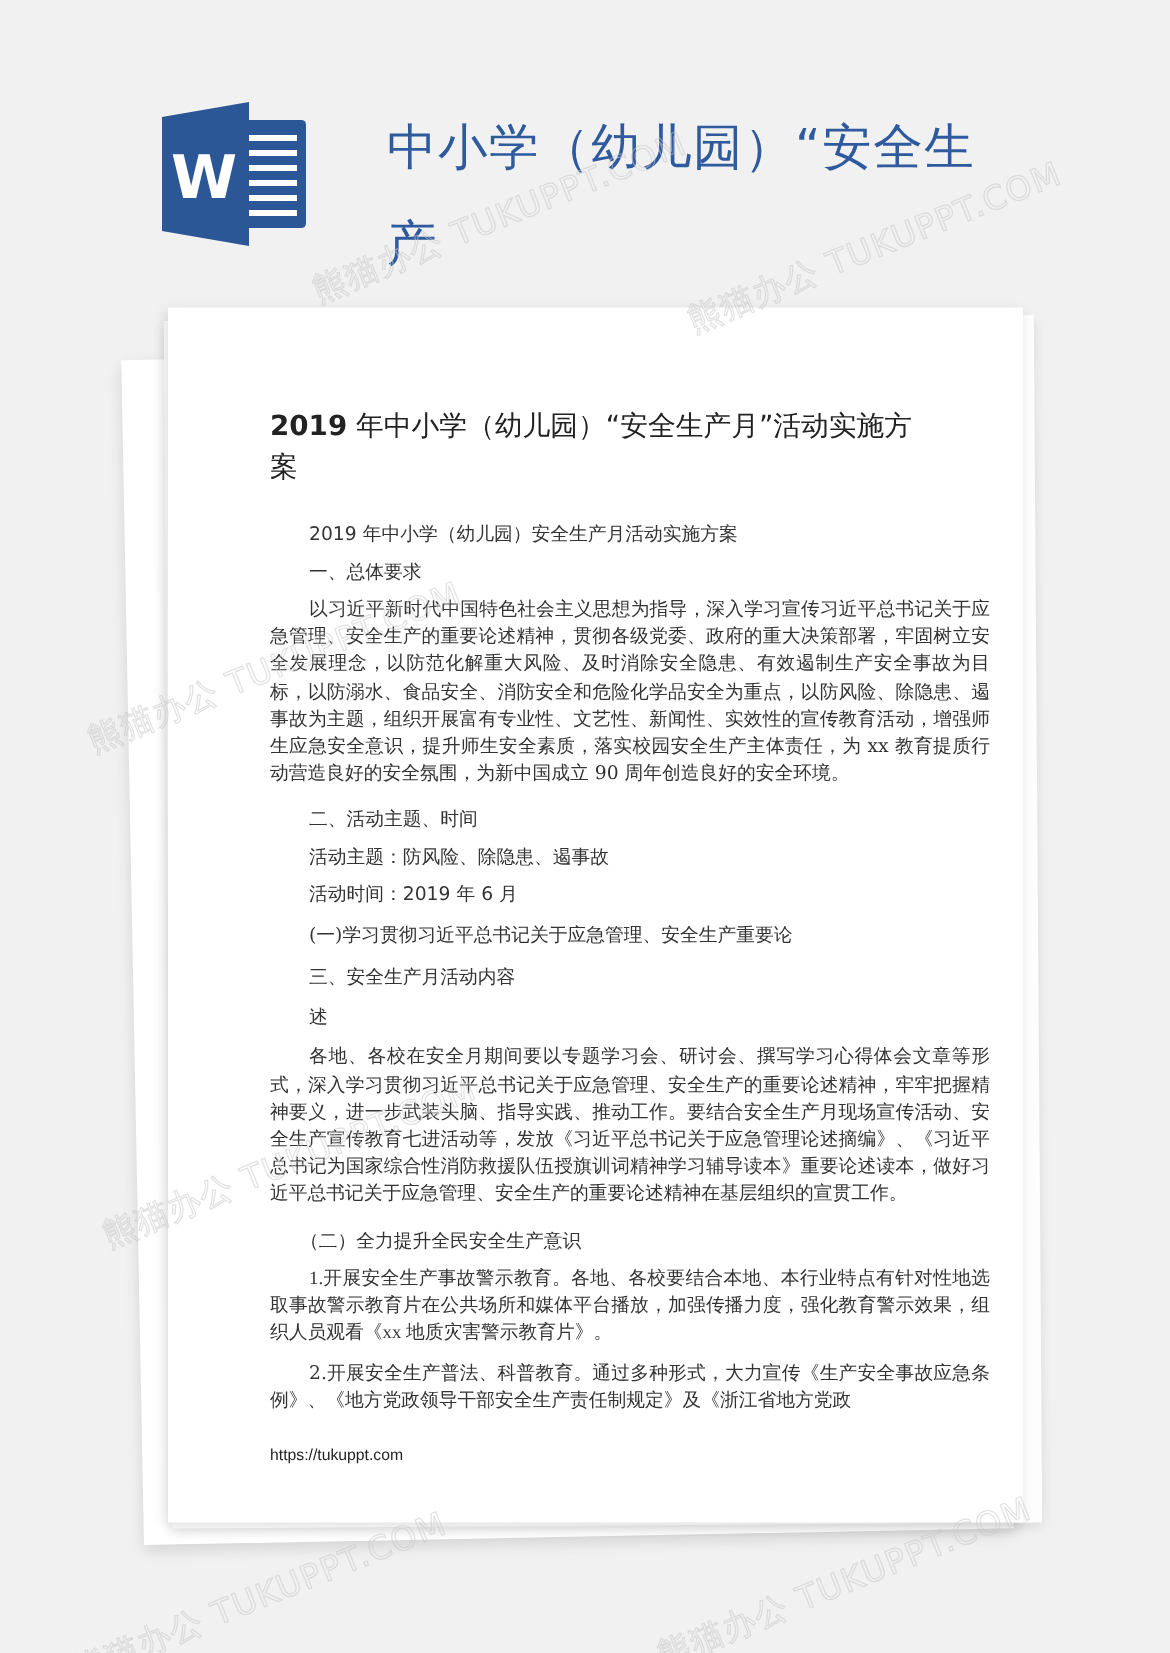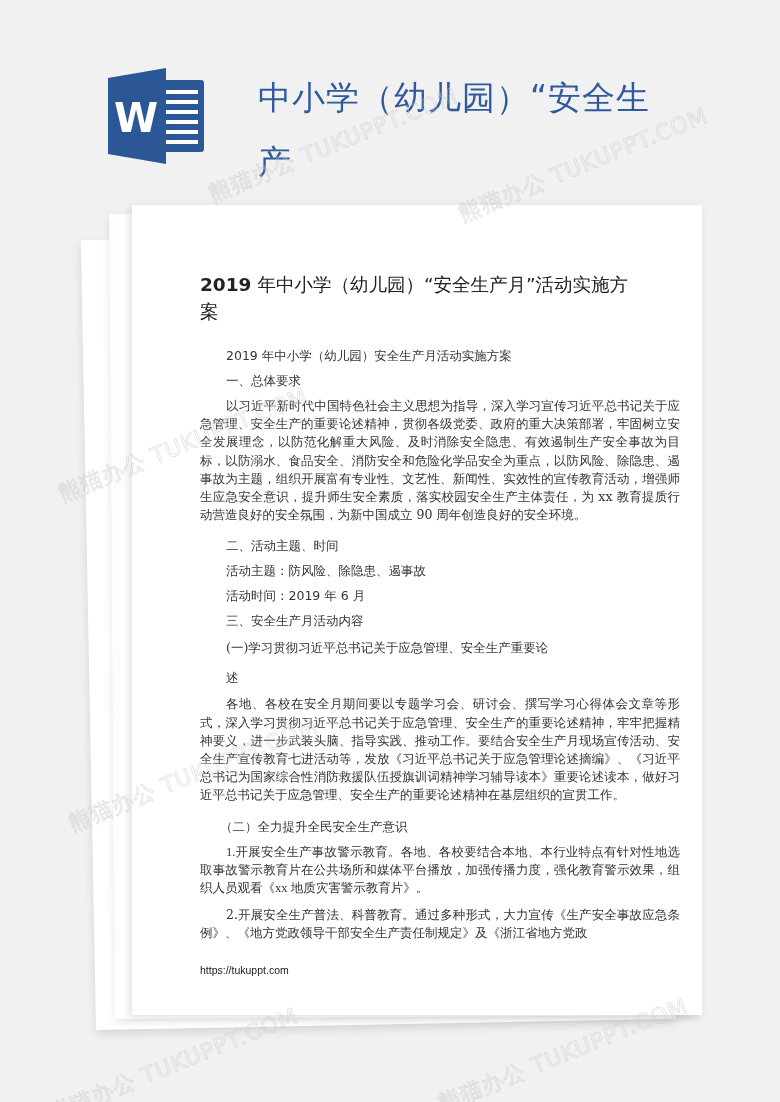--- a/index.html
+++ b/index.html
@@ -19,21 +19,21 @@
     position: absolute; left: 96px; top: 240px; width: 580px; height: 790px;
     background: #fff; transform: rotate(-1.1deg); transform-origin: left bottom;
     box-shadow: 0 4px 10px rgba(0,0,0,0.12);
   }
   .paper-back1 {
     position: absolute; left: 112px; top: 212px; width: 580px; height: 805px;
     background: #fdfdfd; transform: rotate(-0.4deg);
     box-shadow: 0 3px 8px rgba(0,0,0,0.10);
   }
   .page {
-    position: absolute; left: 132px; top: 205px; width: 570px; height: 810px;
+    position: absolute; left: 112px; top: 205px; width: 570px; height: 810px;
     background: #ffffff; box-shadow: -2px 2px 8px rgba(0,0,0,0.12);
   }
   .doc-title {
     position: absolute; left: 68px; top: 66px; width: 460px;
     font-family: "DejaVu Sans", "Liberation Sans", sans-serif;
     font-size: 18.5px; line-height: 27px; color: #222; font-weight: bold;
   }
   .doc-title .light { font-weight: normal; }
   .body { position: absolute; left: 68px; top: 138px; width: 480px; color: #333; font-size: 12.5px; }
   .line { height: 25px; line-height: 25px; padding-left: 26px; white-space: nowrap; }
@@ -81,22 +81,22 @@
     <span class="light">案</span>
   </div>
 
   <div class="body">
     <div class="line"><span class="num">2019</span><span> 年中小学（幼儿园）安全生产月活动实施方案</span></div>
     <div class="line">一、总体要求</div>
     <p class="para" style="margin-top:4px;">以习近平新时代中国特色社会主义思想为指导，深入学习宣传习近平总书记关于应急管理、安全生产的重要论述精神，贯彻各级党委、政府的重大决策部署，牢固树立安全发展理念，以防范化解重大风险、及时消除安全隐患、有效遏制生产安全事故为目标，以防溺水、食品安全、消防安全和危险化学品安全为重点，以防风险、除隐患、遏事故为主题，组织开展富有专业性、文艺性、新闻性、实效性的宣传教育活动，增强师生应急安全意识，提升师生安全素质，落实校园安全生产主体责任，为 xx 教育提质行动营造良好的安全氛围，为新中国成立 90 周年创造良好的安全环境。</p>
     <div class="line">二、活动主题、时间</div>
     <div class="line">活动主题：防风险、除隐患、遏事故</div>
     <div class="line"><span>活动时间：</span><span class="num">2019 年 6 月</span></div>
+    <div class="line" style="height:30px;line-height:30px;">(一)学习贯彻习近平总书记关于应急管理、安全生产重要论</div>
     <div class="line">三、安全生产月活动内容</div>
-    <div class="line" style="height:30px;line-height:30px;">(一)学习贯彻习近平总书记关于应急管理、安全生产重要论</div>
     <div class="line" style="height:30px;line-height:30px;">述</div>
     <p class="para" style="margin-top:2px;">各地、各校在安全月期间要以专题学习会、研讨会、撰写学习心得体会文章等形式，深入学习贯彻习近平总书记关于应急管理、安全生产的重要论述精神，牢牢把握精神要义，进一步武装头脑、指导实践、推动工作。要结合安全生产月现场宣传活动、安全生产宣传教育七进活动等，发放《习近平总书记关于应急管理论述摘编》、《习近平总书记为国家综合性消防救援队伍授旗训词精神学习辅导读本》重要论述读本，做好习近平总书记关于应急管理、安全生产的重要论述精神在基层组织的宣贯工作。</p>
     <div class="line" style="padding-left:20px;">（二）全力提升全民安全生产意识</div>
     <p class="para" style="margin-top:4px;font-family:Liberation Serif, serif;">1.开展安全生产事故警示教育。各地、各校要结合本地、本行业特点有针对性地选取事故警示教育片在公共场所和媒体平台播放，加强传播力度，强化教育警示效果，组织人员观看《xx 地质灾害警示教育片》。</p>
     <p class="para tight">2.开展安全生产普法、科普教育。通过多种形式，大力宣传《生产安全事故应急条例》、《地方党政领导干部安全生产责任制规定》及《浙江省地方党政</p>
   </div>
 
   <div class="footer-url">https://tukuppt.com</div>
 </div>
 

